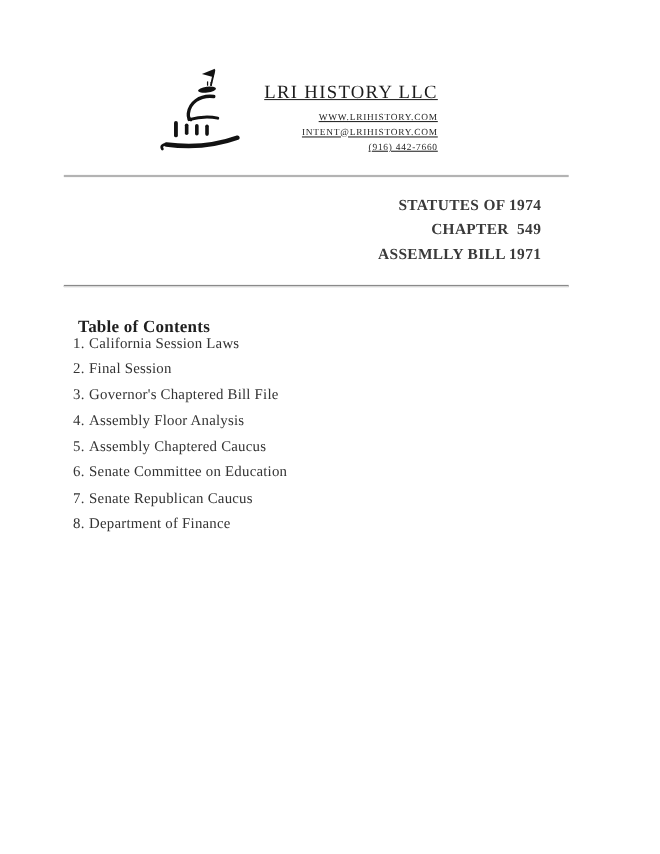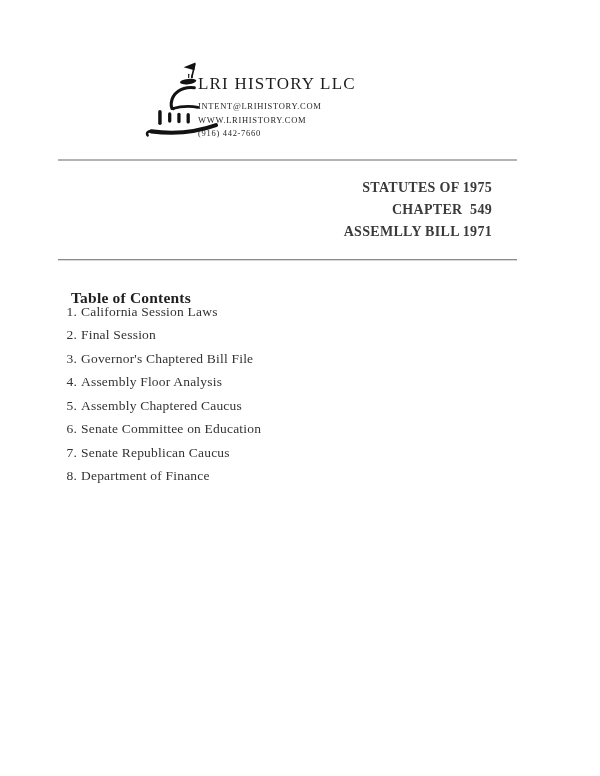--- a/index.html
+++ b/index.html
@@ -23,21 +23,22 @@
     left: 144px;
     top: 61px;
     width: 74px;
     height: 76px;
   }
   .company-block {
     position: absolute;
     left: 198px;
     top: 74px;
     width: 200px;
-    text-align: left;
+    text-align: right;
+    text-decoration: underline;
   }
   .company-name {
     font-size: 17px;
     letter-spacing: 1.2px;
     font-weight: 400;
     color: #1c1c1c;
     margin: 0 0 6px 0;
     white-space: nowrap;
   }
   .contact-line {
@@ -145,29 +146,29 @@
       <path d="M34,52 L34,59" stroke-width="3.2"></path>
       <path d="M43,52.3 L43,59.3" stroke-width="3.2"></path>
 
       <path d="M7,68.5 C30,71.5 52,69 70,62.5" stroke-width="4"></path>
       <path d="M7.5,68.5 C3.5,68.2 2,70 3.5,72.5" stroke-width="2.4"></path>
     </svg>
   </div>
 
   <div class="company-block">
     <div class="company-name">LRI HISTORY LLC</div>
+    <div class="contact-line">WWW.LRIHISTORY.COM</div>
     <div class="contact-line">INTENT@LRIHISTORY.COM</div>
-    <div class="contact-line">WWW.LRIHISTORY.COM</div>
     <div class="contact-line">(916) 442-7660</div>
   </div>
 
   <div class="rule rule-top"></div>
 
   <div class="ref-block">
-    <div class="ref-line">STATUTES OF 1975</div>
+    <div class="ref-line">STATUTES OF 1974</div>
     <div class="ref-line">CHAPTER  549</div>
     <div class="ref-line">ASSEMLLY BILL 1971</div>
   </div>
 
   <div class="rule rule-bottom"></div>
 
   <h2 class="toc-heading">Table of Contents</h2>
 
   <ol class="toc-list">
     <li class="toc-item">

